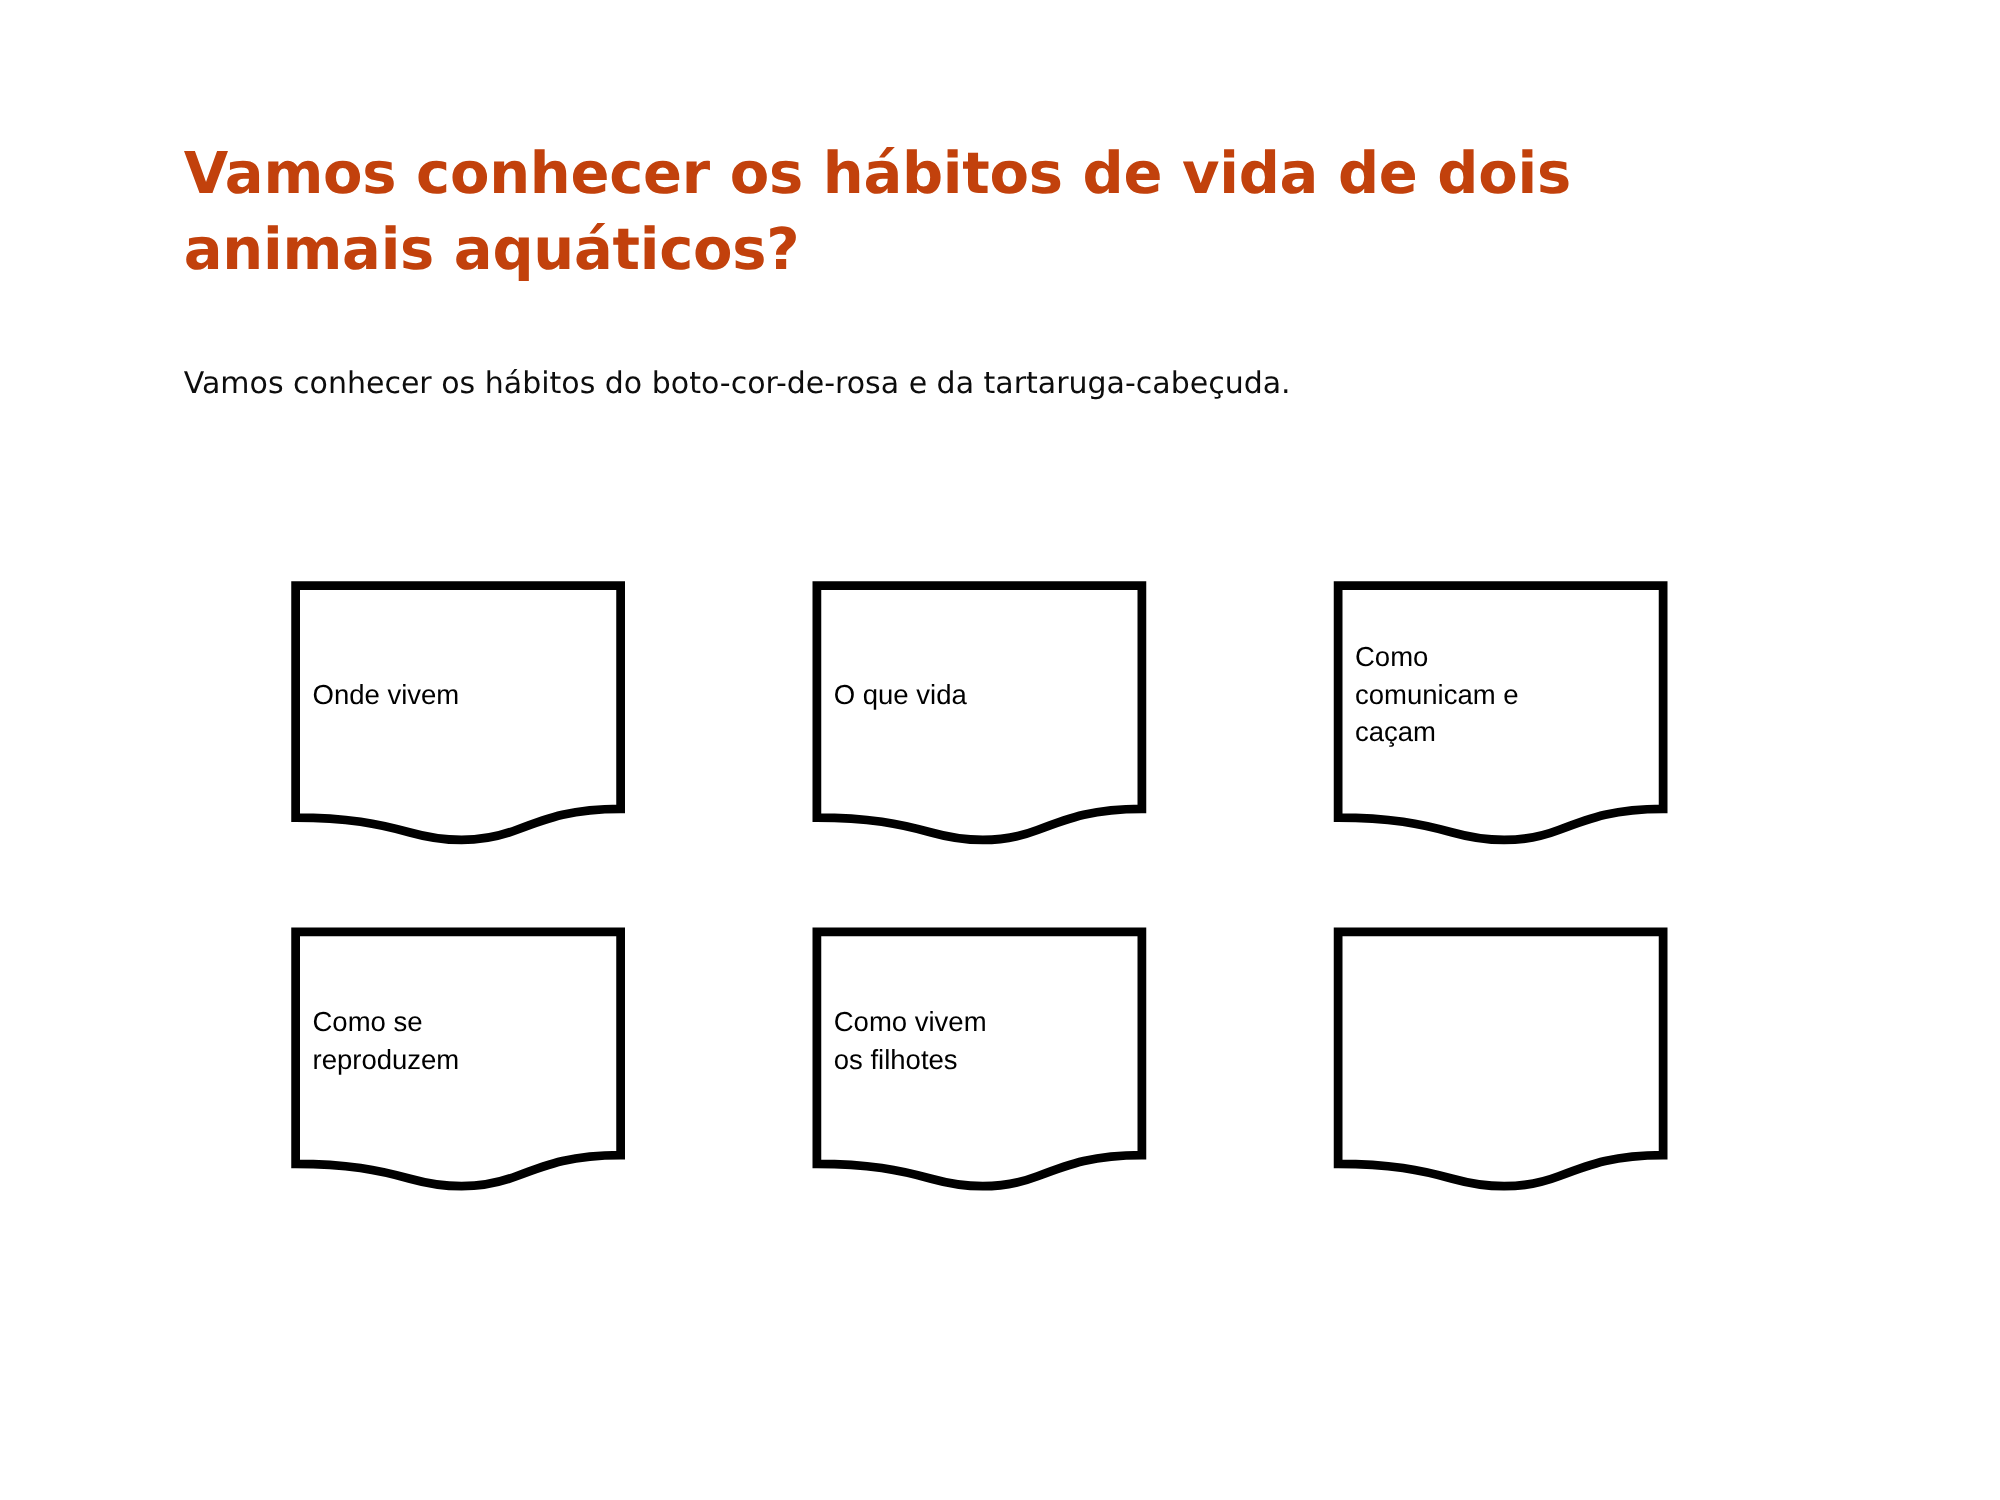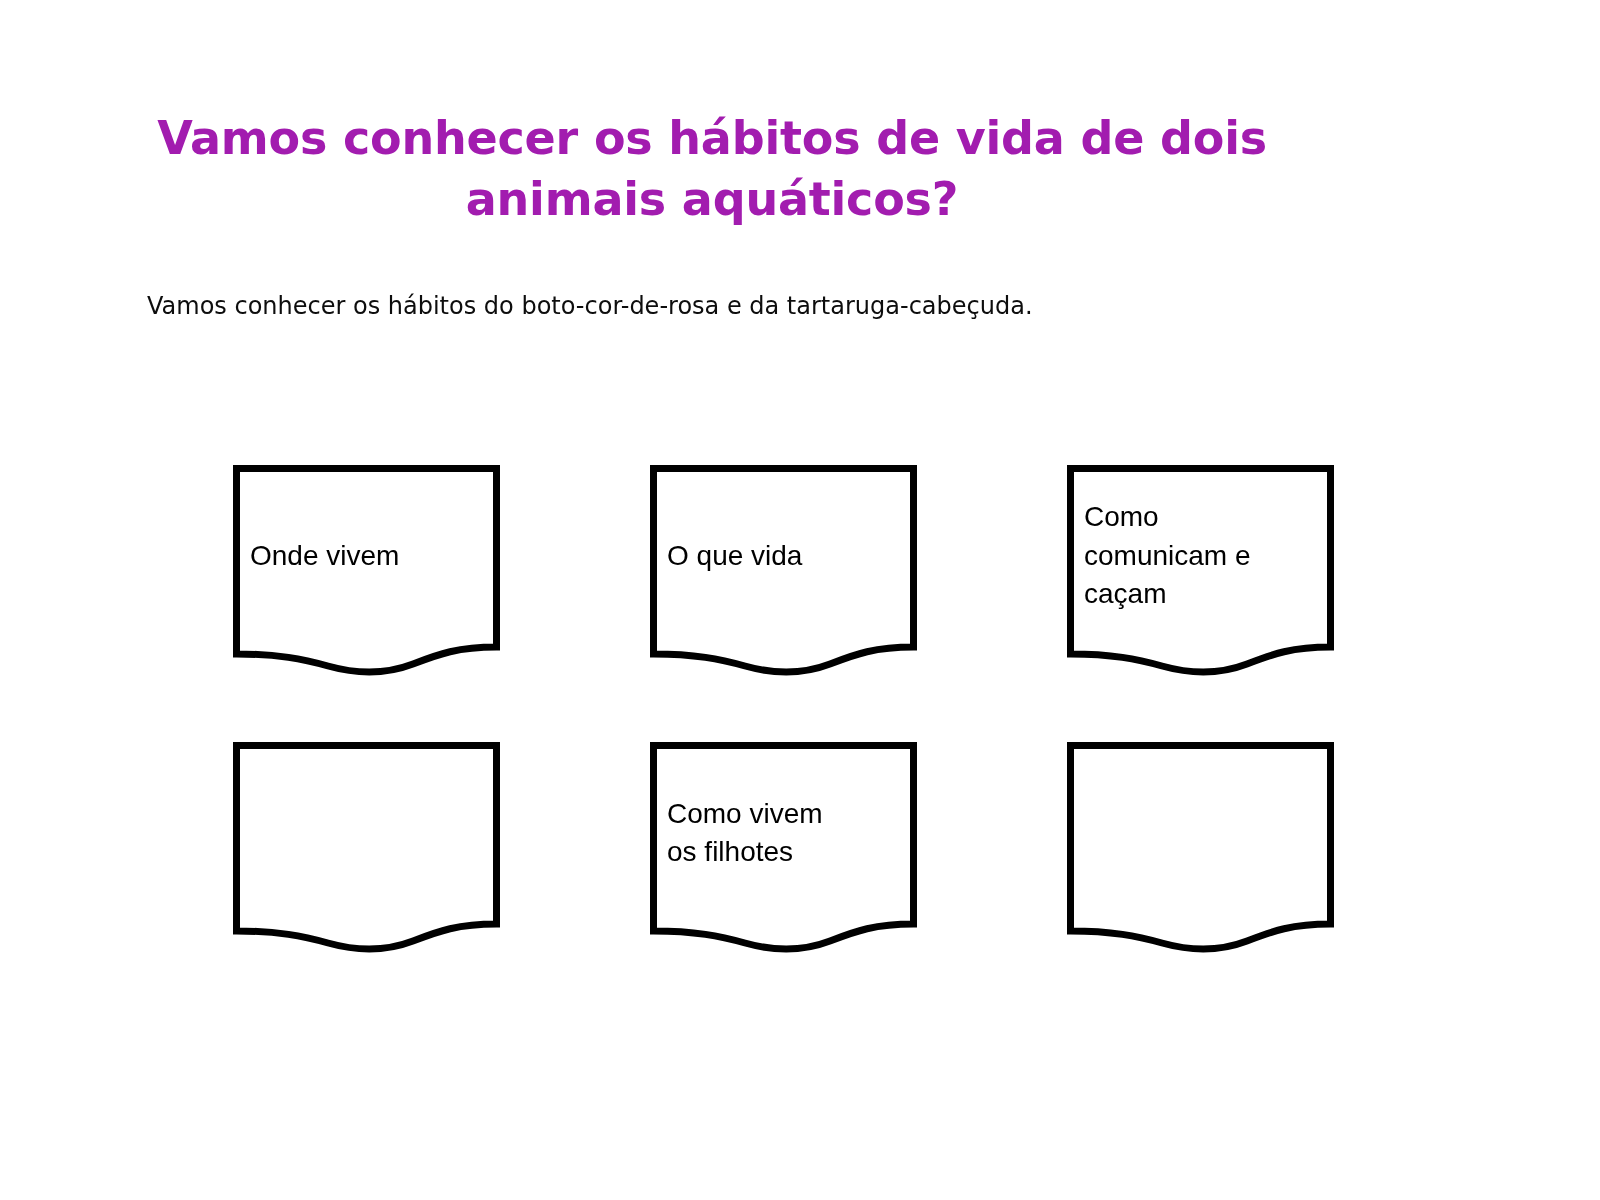--- a/index.html
+++ b/index.html
@@ -28,24 +28,23 @@
     top: 108px;
     width: 1180px;
   }
 
   .slide-title {
     font-family: "DejaVu Sans", sans-serif;
     font-weight: bold;
     font-size: 46px;
     line-height: 1.33;
     letter-spacing: -0.2px;
-    color: #a21caf;
+    color: #c2410c;
     margin: 0;
     max-width: 1130px;
-    text-align: center;
   }
 
   .slide-subtitle {
     font-family: "DejaVu Sans", sans-serif;
     font-weight: normal;
     font-size: 24px;
     line-height: 1.45;
     color: #0d0d0d;
     margin: 0;
     position: absolute;
@@ -91,21 +90,21 @@
     height: 182px;
     display: flex;
     align-items: center;
     justify-content: flex-start;
     box-sizing: border-box;
     padding: 0 16px 0 17px;
   }
 
   .doc-card-label {
     font-family: "Liberation Sans", sans-serif;
-    font-size: 28px;
+    font-size: 22px;
     line-height: 1.37;
     color: #000000;
     text-align: left;
     white-space: pre-line;
   }
 </style>
 </head>
 <body>
 
 <div class="slide">
@@ -143,20 +142,24 @@
         <span class="doc-card-label">Como
 comunicam e
 caçam</span>
       </div>
     </div>
 
     <div class="doc-card">
       <svg viewBox="0 0 267 212" xmlns="http://www.w3.org/2000/svg">
         <path d="M3.5 3.5 L263.5 3.5 L263.5 182 C225 182 206 189 180 199 C150 210.5 120 208 95 201 C70 194 45 189 3.5 189 Z" fill="#ffffff" stroke="#000000" stroke-width="7" stroke-linejoin="miter" stroke-linecap="butt"></path>
       </svg>
+      <div class="doc-card-body">
+        <span class="doc-card-label">Como se
+reproduzem</span>
+      </div>
     </div>
 
     <div class="doc-card">
       <svg viewBox="0 0 267 212" xmlns="http://www.w3.org/2000/svg">
         <path d="M3.5 3.5 L263.5 3.5 L263.5 182 C225 182 206 189 180 199 C150 210.5 120 208 95 201 C70 194 45 189 3.5 189 Z" fill="#ffffff" stroke="#000000" stroke-width="7" stroke-linejoin="miter" stroke-linecap="butt"></path>
       </svg>
       <div class="doc-card-body">
         <span class="doc-card-label">Como vivem
 os filhotes</span>
       </div>

